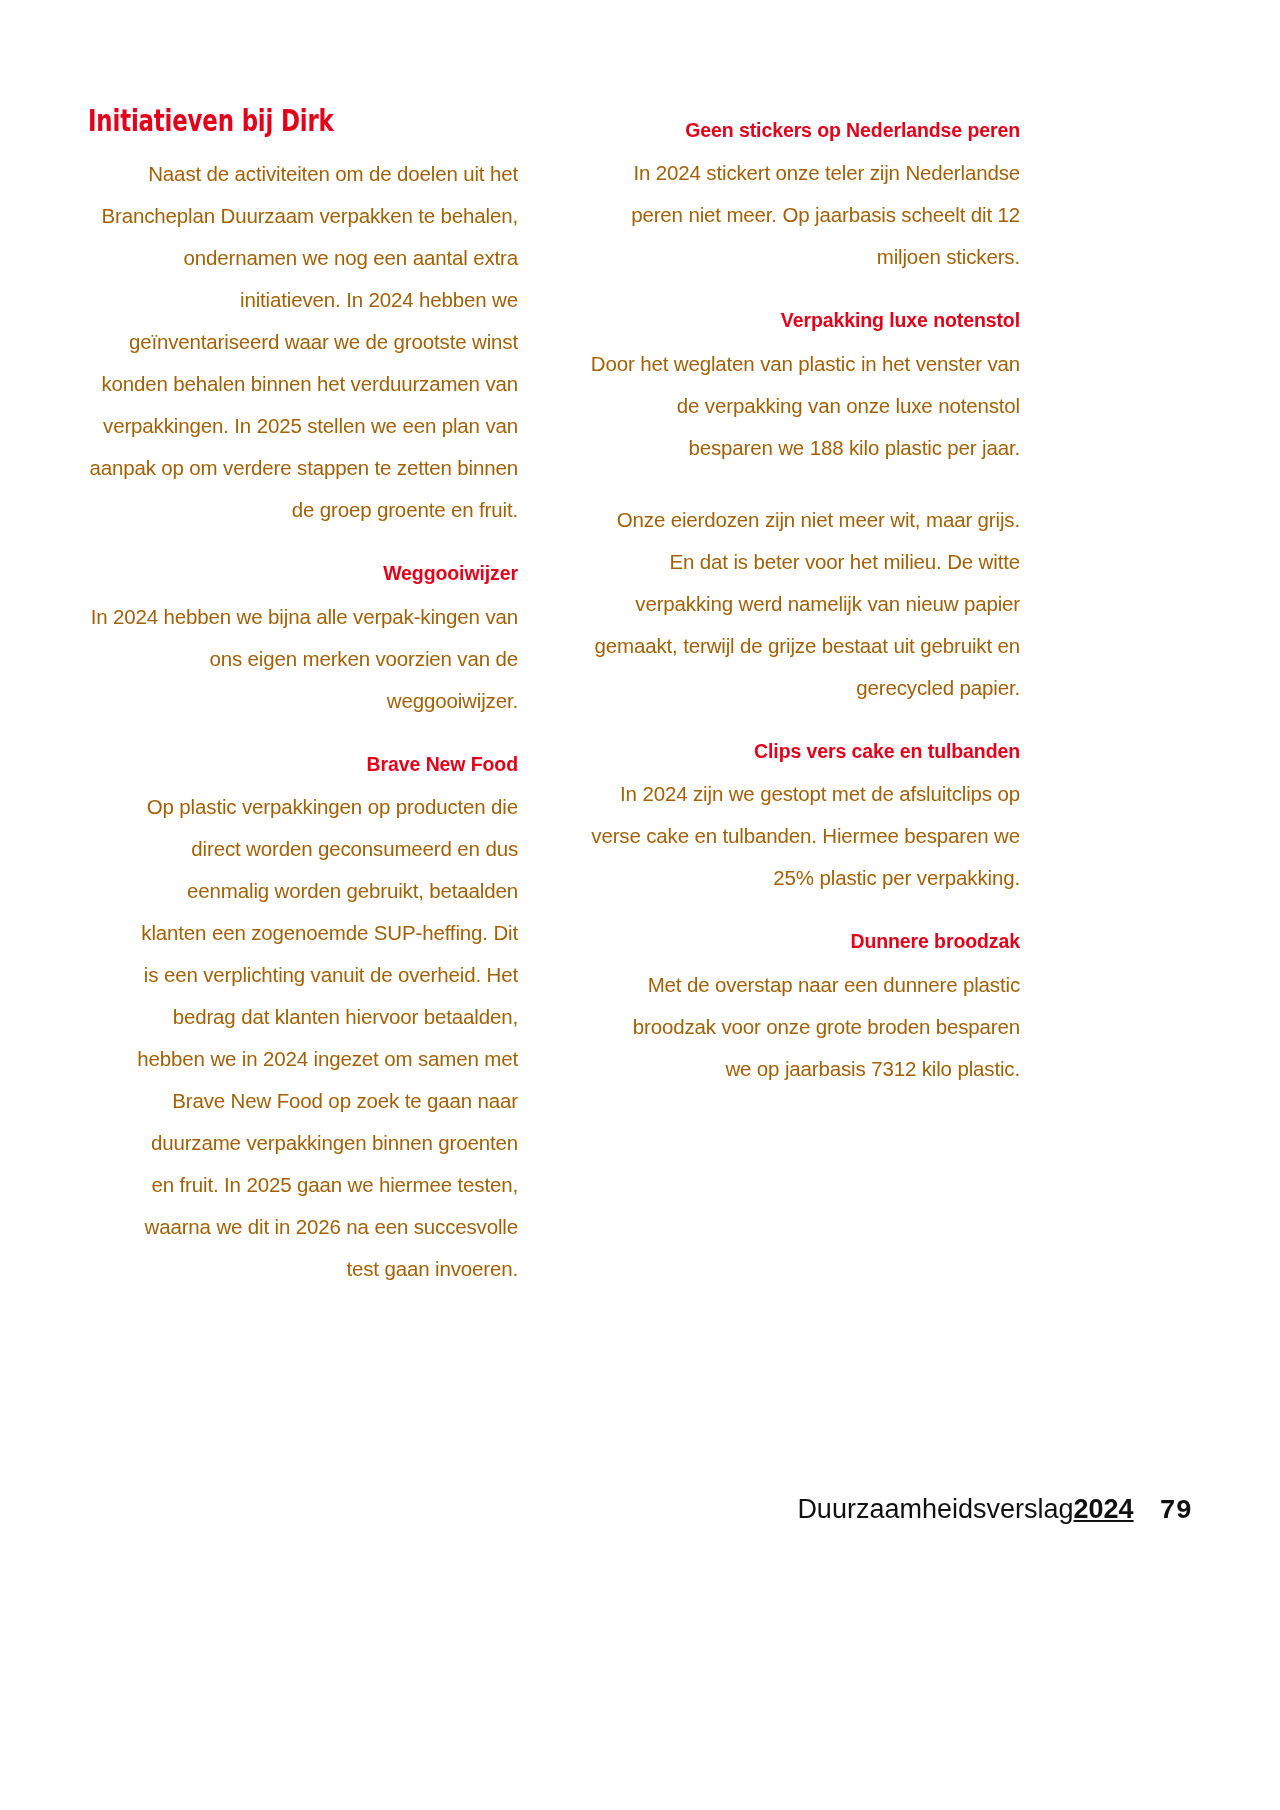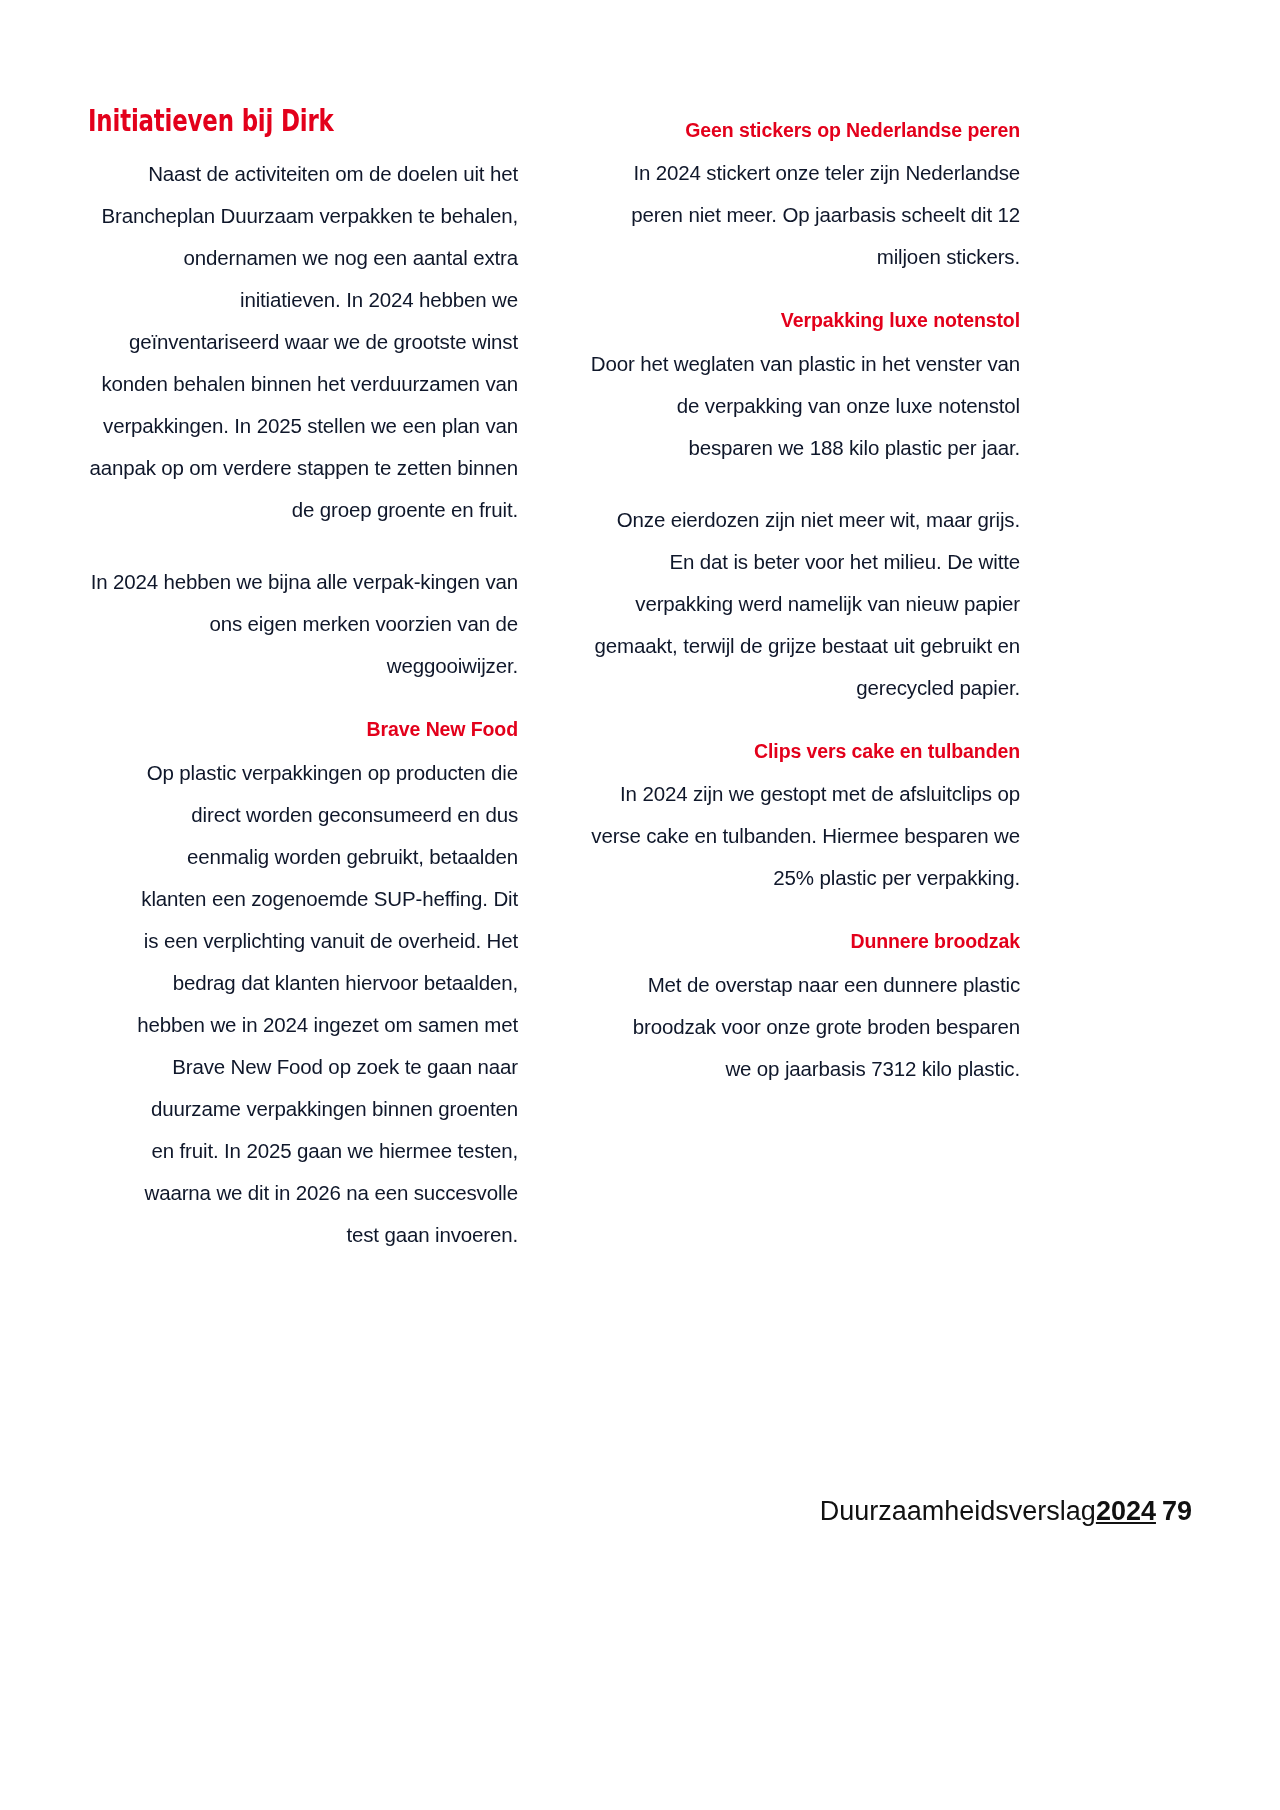--- a/index.html
+++ b/index.html
@@ -63,59 +63,60 @@
     color: #E3001B;
     margin: 0 0 10px 0;
     letter-spacing: -0.1px;
   }
 
   .body-text {
     font-family: "Liberation Sans", sans-serif;
     font-weight: 400;
     font-size: 20.5px;
     line-height: 42px;
-    color: #0f172a;
+    color: #a16207;
     margin: 0;
     letter-spacing: -0.15px;
   }
 
   .block { margin-bottom: 30px; text-align: right; }
   .block:last-child { margin-bottom: 0; margin-left: 36px; }
   .block-first { margin-bottom: 30px; }
 
   .footer {
     position: absolute;
     right: 88px;
     bottom: 68px;
     font-family: "Liberation Sans", sans-serif;
     font-size: 27px;
     line-height: 1;
     color: #111111;
     white-space: nowrap;
   }
   .footer .f-label { font-weight: 400; }
   .footer .f-year  { font-weight: 700; margin-left: 0; text-decoration: underline; }
-  .footer .f-page  { font-weight: 700; margin-left: 6px; }
+  .footer .f-page  { font-weight: 700; margin-left: 26px; font-family: Liberation Mono, monospace; }
 </style>
 </head>
 <body>
 
 <div class="page">
 
   <div class="columns">
 
     <div class="col col-left">
 
       <h1 class="article-title">Initiatieven bij Dirk</h1>
 
       <div class="block block-first">
         <p class="body-text">Naast de activiteiten om de doelen uit het Brancheplan Duurzaam verpakken te behalen, ondernamen we nog een aantal extra initiatieven. In 2024 hebben we geïnventariseerd waar we de grootste winst konden behalen binnen het verduurzamen van verpakkingen. In 2025 stellen we een plan van aanpak op om verdere stappen te zetten binnen de groep groente en fruit.</p>
       </div>
 
       <div class="block">
+        <h2 class="sub-head">Weggooiwijzer</h2>
         <p class="body-text">In 2024 hebben we bijna alle verpak-kingen van ons eigen merken voorzien van de weggooiwijzer.</p>
       </div>
 
       <div class="block">
         <h2 class="sub-head">Brave New Food</h2>
         <p class="body-text">Op plastic verpakkingen op producten die direct worden geconsumeerd en dus eenmalig worden gebruikt, betaalden klanten een zogenoemde SUP-heffing. Dit is een verplichting vanuit de overheid. Het bedrag dat klanten hiervoor betaalden, hebben we in 2024 ingezet om samen met Brave New Food op zoek te gaan naar duurzame verpakkingen binnen groenten en fruit. In 2025 gaan we hiermee testen, waarna we dit in 2026 na een succesvolle test gaan invoeren.</p>
       </div>
 
     </div>
 

